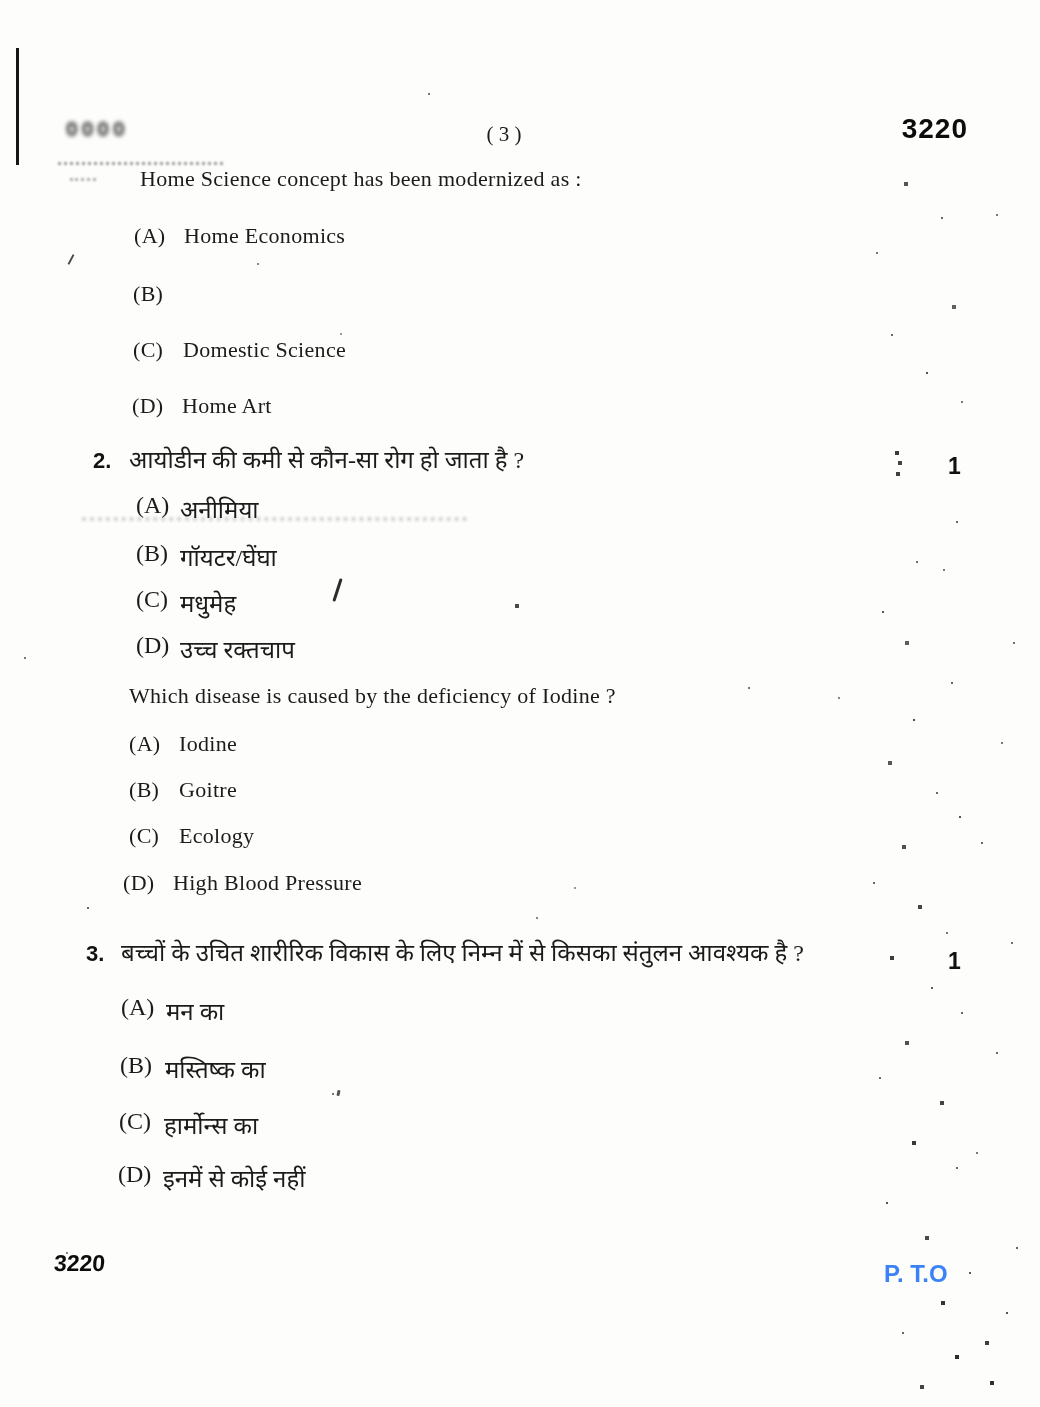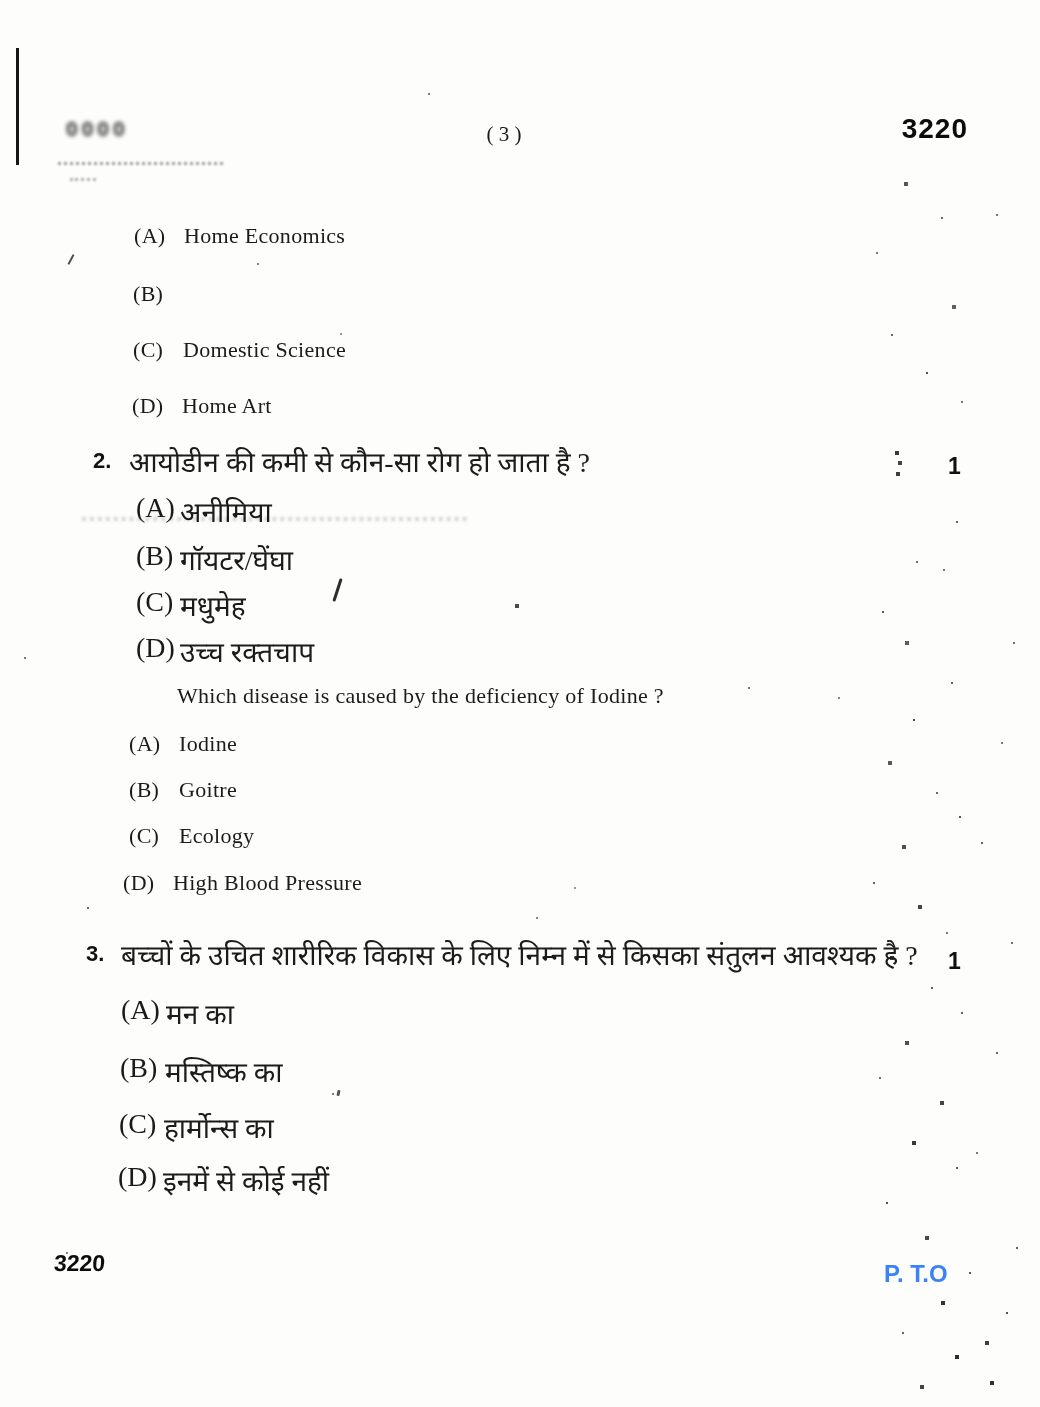--- a/index.html
+++ b/index.html
@@ -7,21 +7,21 @@
     position:relative;
     width:1040px;
     height:1407px;
     background:#fdfdfc;
     overflow:hidden;
     font-family:"Liberation Serif","DejaVu Serif",serif;
     color:#1b1b1b;
   }
   .abs{position:absolute;white-space:nowrap;}
   .en{font-size:22px;letter-spacing:0.3px;}
-  .hi{font-size:28px;}
+  .hi{font-size:24px;}
   .stem{white-space:nowrap;}
   .opt{display:flex;}
   .opt .letter{display:inline-block;}
   .q1 .letter,.q2en .letter{width:50px;}
   .q2hi .letter{width:44px;}
   .q3 .letter{width:45px;}
   .qnum{font-family:"Liberation Sans","DejaVu Sans",sans-serif;font-weight:bold;font-size:22px;color:#111;}
   .marks{font-family:"Liberation Sans","DejaVu Sans",sans-serif;font-weight:bold;font-size:23px;color:#111;}
   .code{font-family:"Liberation Sans","DejaVu Sans",sans-serif;font-weight:bold;color:#0c0c0c;}
   .code-top{font-size:28px;letter-spacing:1px;right:72px;top:113px;}
@@ -72,20 +72,21 @@
   <div class="abs smudge-dashes2"></div>
   <div class="abs faint-underline"></div>
   <div class="abs stray-slash"></div>
   <div class="abs stray-tick"></div>
   <div class="abs stray-dot"></div>
   <div class="abs speckles"></div>
 
   <div class="abs page-number">( 3 )</div>
   <div class="abs code code-top">3220</div>
 
+  <div class="abs en stem" style="left:140px;top:166px;">Home Science concept has been modernized as :</div>
   <div class="abs en opt q1" style="left:134px;top:223px;">
     <span class="letter">(A)</span>
     <span>Home Economics</span>
   </div>
   <div class="abs en opt q1" style="left:133px;top:281px;">
     <span class="letter">(B)</span>
   </div>
   <div class="abs en opt q1" style="left:133px;top:337px;">
     <span class="letter">(C)</span>
     <span>Domestic Science</span>
@@ -109,21 +110,21 @@
   </div>
   <div class="abs hi opt q2hi" style="left:136px;top:586px;">
     <span class="letter">(C)</span>
     <span>मधुमेह</span>
   </div>
   <div class="abs hi opt q2hi" style="left:136px;top:632px;">
     <span class="letter">(D)</span>
     <span>उच्च रक्तचाप</span>
   </div>
 
-  <div class="abs en stem" style="left:129px;top:683px;margin-left:48px;">Which disease is caused by the deficiency of Iodine ?</div>
+  <div class="abs en stem" style="left:129px;top:683px;">Which disease is caused by the deficiency of Iodine ?</div>
   <div class="abs en opt q2en" style="left:129px;top:731px;">
     <span class="letter">(A)</span>
     <span>Iodine</span>
   </div>
   <div class="abs en opt q2en" style="left:129px;top:777px;">
     <span class="letter">(B)</span>
     <span>Goitre</span>
   </div>
   <div class="abs en opt q2en" style="left:129px;top:823px;">
     <span class="letter">(C)</span>

